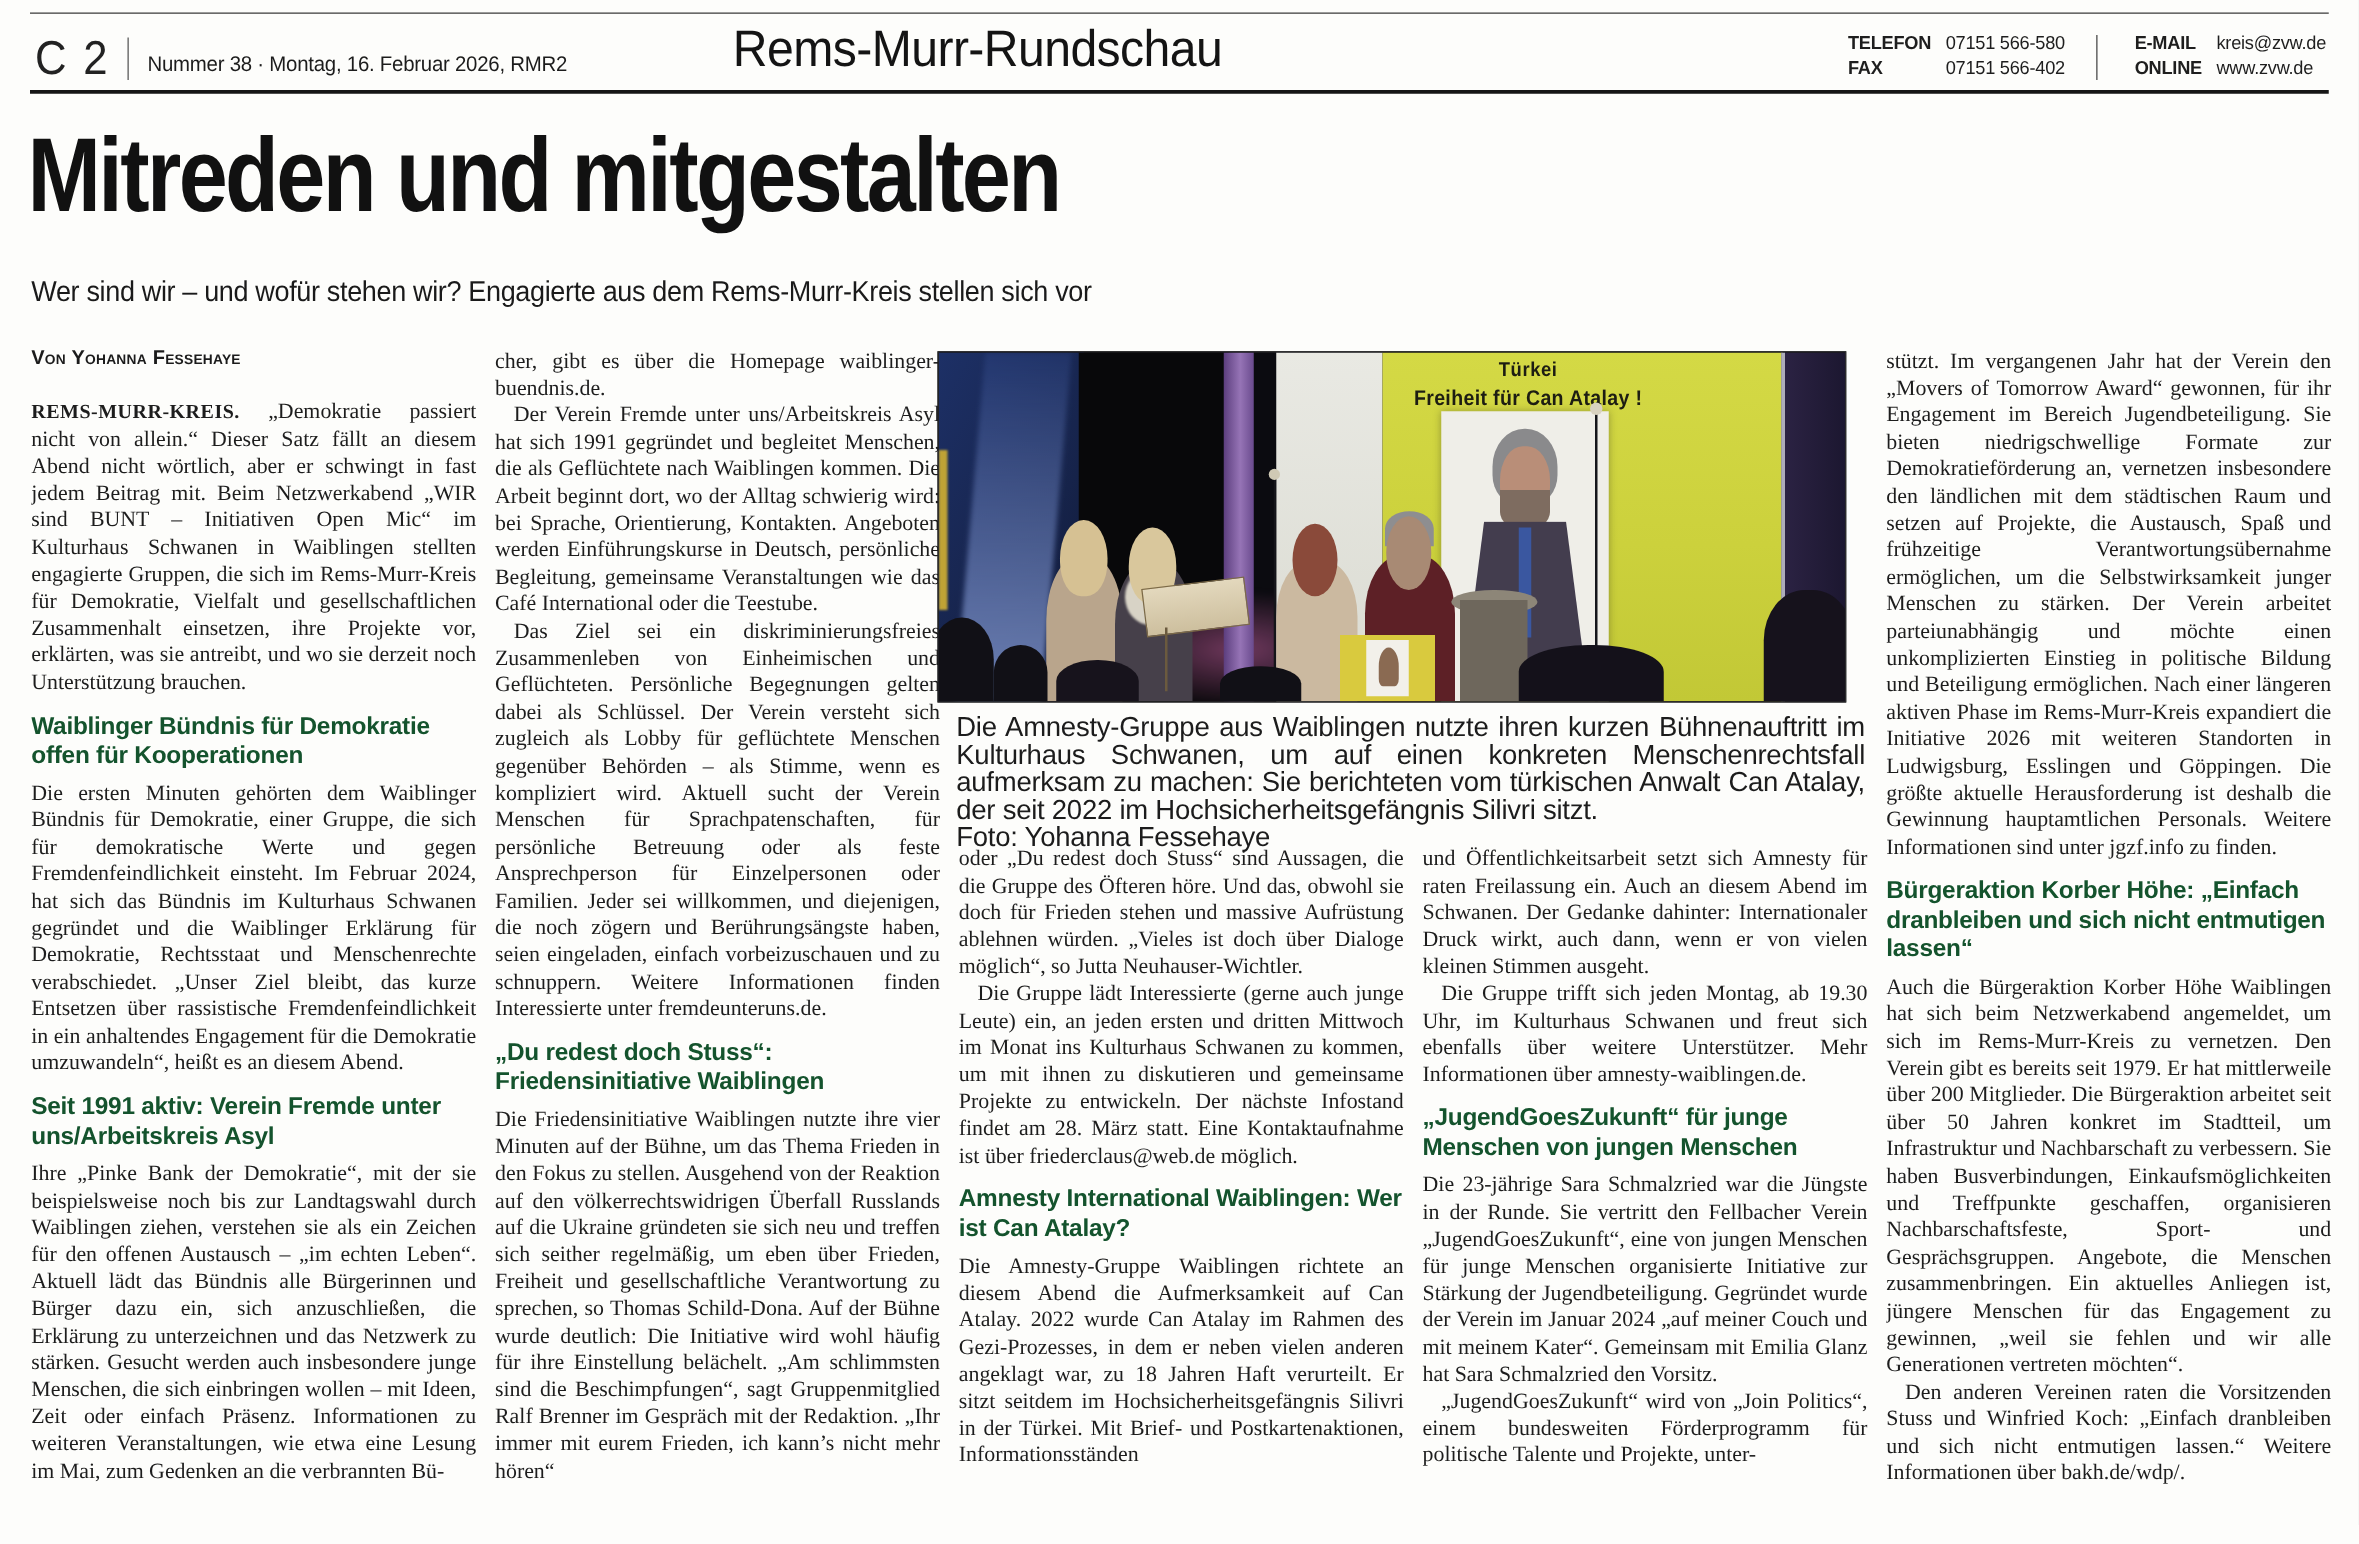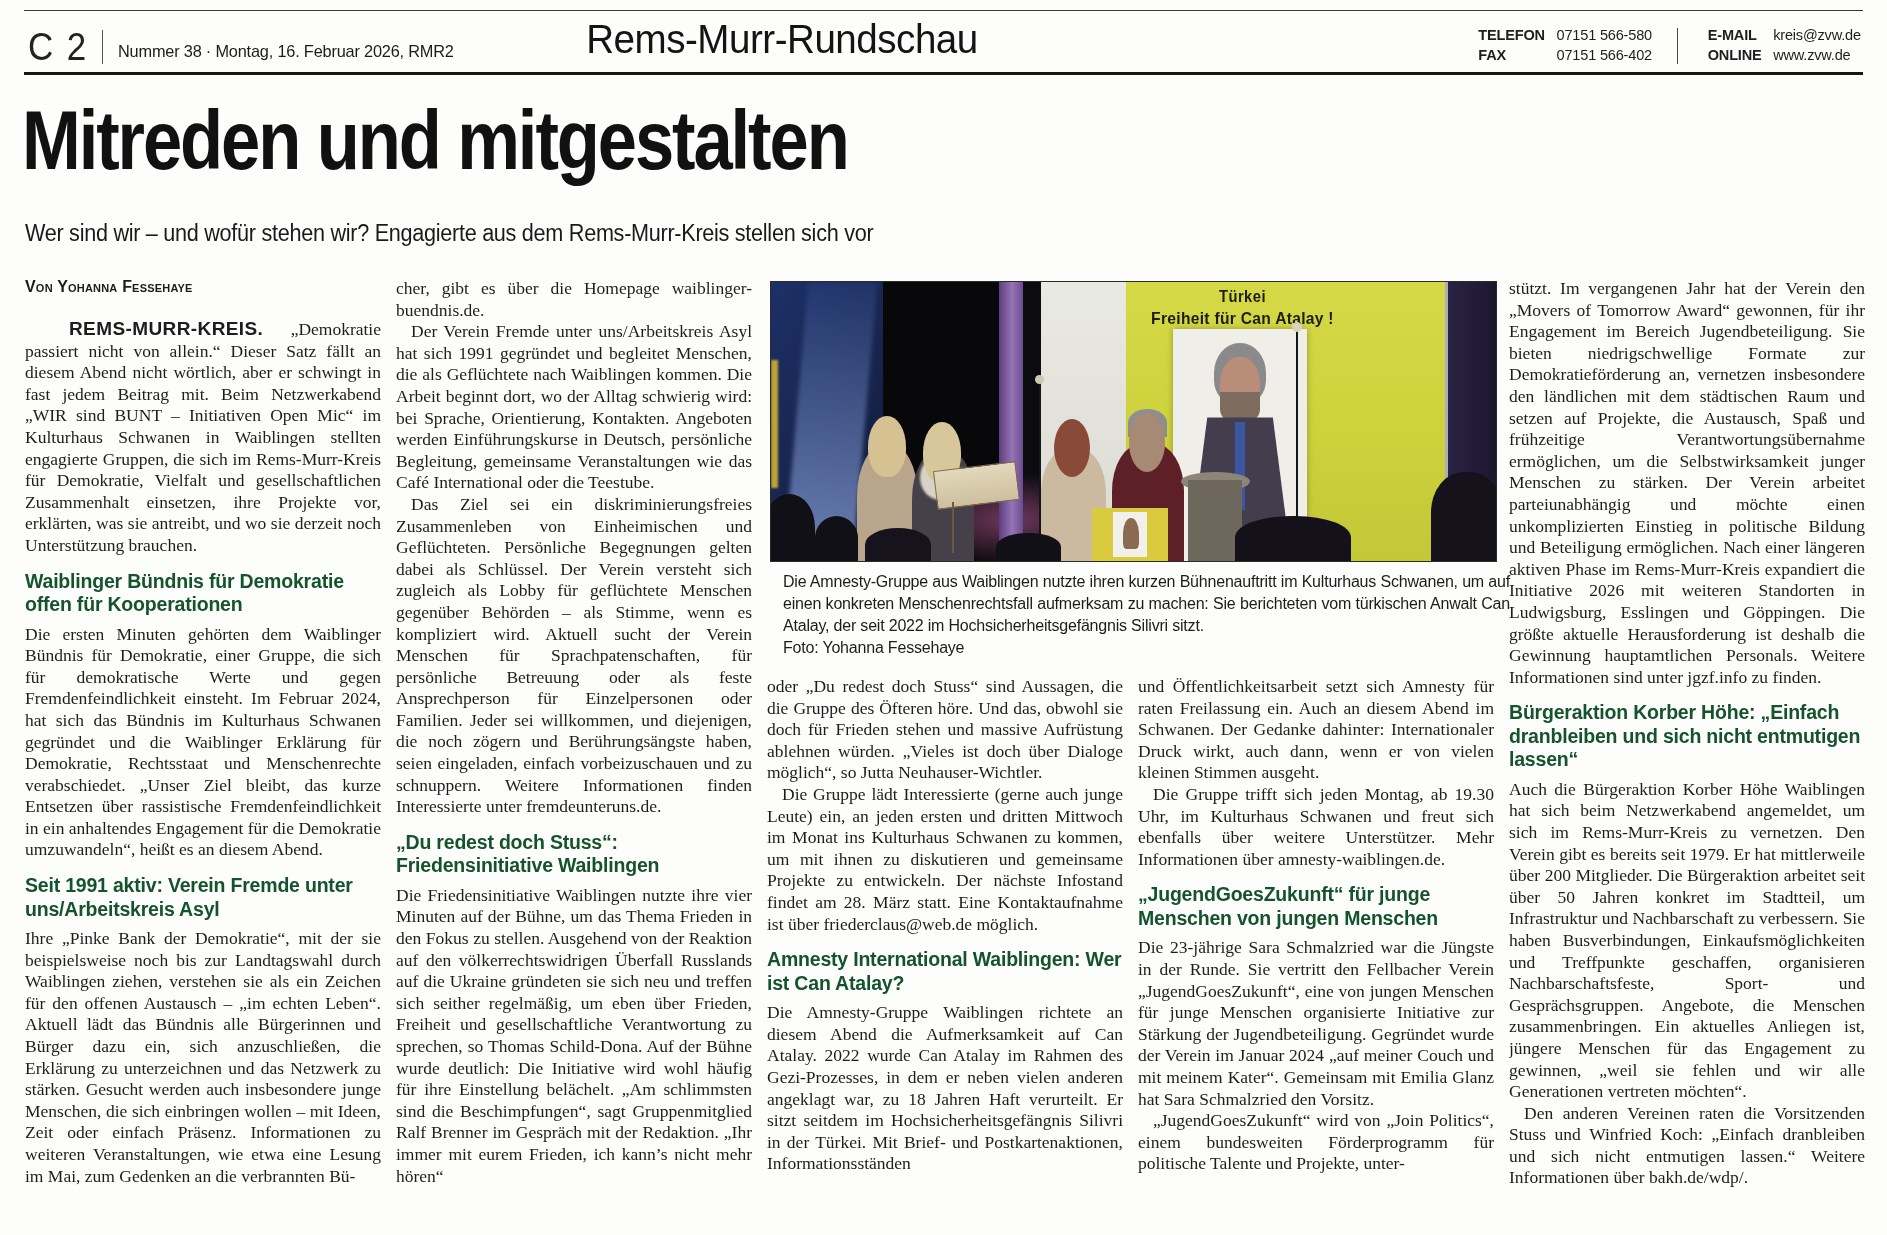--- a/index.html
+++ b/index.html
@@ -26,25 +26,25 @@
   .col { position:absolute; width:356px; overflow:hidden; }
   .c1 { left:25px;  top:278px; height:957px; }
   .c2 { left:396px; top:278px; height:957px; }
   .c3 { left:767px; top:676px; height:559px; }
   .c4 { left:1138px;top:676px; height:559px; }
   .c5 { left:1509px;top:278px; height:957px; }
 
   .byline { font-family:"Liberation Sans", sans-serif; font-variant:small-caps; font-weight:700; font-size:16px; letter-spacing:.2px; margin-bottom:22px; color:#1b1b1b; }
   p.para { font-family:"Liberation Serif", serif; font-size:17.5px; line-height:21.6px; text-align:justify; hyphens:auto; -webkit-hyphens:auto; color:#1d1d1d; }
   p.ind { text-indent:15px; }
-  .leadin { font-family:Liberation Sans, sans-serif; font-weight:700; font-size:19px; letter-spacing:.4px;margin-left:44px; }
+  .leadin { font-family:Liberation Serif, serif; font-weight:700; font-size:16px; letter-spacing:.4px; }
   h3.colhead { font-family:"Liberation Sans", sans-serif; font-size:19.5px; line-height:23.5px; font-weight:700; letter-spacing:-0.2px; margin:13px 0 7px 0; color:#14532d; }
 
   
-  .photo { position:absolute; left:770px; top:281px; width:727px; height:281px; background:#0b0b10; border:1px solid #2b2b2b; overflow:hidden; }
+  .photo { position:absolute; left:750px; top:281px; width:727px; height:281px; background:#0b0b10; border:1px solid #2b2b2b; overflow:hidden; }
   .ph { position:absolute; }
   .curtain-blue { left:0; top:0; width:16%; height:100%; background:linear-gradient(120deg,#1d3066 0%,#16234a 60%,#0e1733 100%); }
   .beam { left:3.5%; top:0; width:9.5%; height:100%; background:linear-gradient(to bottom, rgba(56,84,158,.25), rgba(125,146,201,.85)); transform:skewX(-5deg); filter:blur(2px); }
   .edge-yellow { left:0; top:28%; width:7px; height:46%; background:#bfa335; filter:blur(1px); }
   .curtain-black { left:15.5%; top:0; width:16.5%; height:100%; background:#08080a; }
   .floor-glow { left:17%; top:68%; width:32%; height:34%; background:radial-gradient(ellipse at center, rgba(196,95,160,.55), rgba(120,50,110,0) 70%); filter:blur(3px); }
   .pillar { left:31.4%; top:0; width:3.4%; height:100%; background:linear-gradient(to right,#5c3e7e,#9674b6 55%,#6a4b8e); }
   .screen-white { left:37.2%; top:0; width:11.8%; height:100%; background:linear-gradient(to bottom,#e9e9e3,#dadbd2); }
   .screen-yellow { left:48.9%; top:0; width:44.2%; height:100%; background:linear-gradient(to bottom,#d4d945 0%,#ccd13c 55%,#c2c836 100%); }
   .right-strip { left:93%; top:0; width:7%; height:100%; background:linear-gradient(to right,#2c2344,#1c1730); }
@@ -82,21 +82,21 @@
   .poster .tinyman { position:absolute; left:40%; top:18%; width:22%; height:60%; background:#8a6a52; border-radius:50% 50% 20% 20%; }
   .head-blob { background:#111016; border-radius:50% 50% 0 0; }
   .hb1 { left:-1%; top:76%; width:7%; height:24%; }
   .hb2 { left:6%; top:84%; width:6%; height:16%; }
   .hb3 { left:13%; top:88%; width:9%; height:12%; background:#17131c; border-radius:50% 50% 0 0; }
   .hb4 { left:31%; top:90%; width:9%; height:10%; }
   .hb5 { left:64%; top:84%; width:16%; height:16%; border-radius:48% 48% 0 0; background:#14111a; }
   .hb6 { left:91%; top:68%; width:10%; height:32%; background:#16121c; border-radius:45% 45% 0 0; }
 
   
-  .caption { position:absolute; left:783px; top:571px; width:727px; font-size:16px; line-height:22px; letter-spacing:-0.2px; text-align:justify; color:#1c1c1c; transform:scaleX(1); }
+  .caption { position:absolute; left:765px; top:571px; width:727px; font-size:22px; line-height:22px; letter-spacing:-0.2px; text-align:justify; color:#1c1c1c; transform:scaleX(1); }
   .credit { }
 </style>
 </head>
 <body>
 
 <div class="page">
 
   <div class="rule-thin"></div>
   <div class="page-label">C 2</div>
   <div class="hdr-vdiv"></div>

